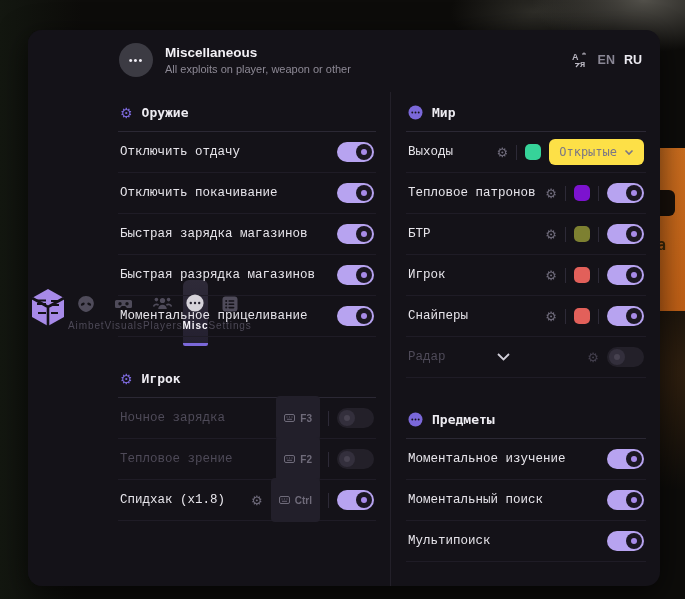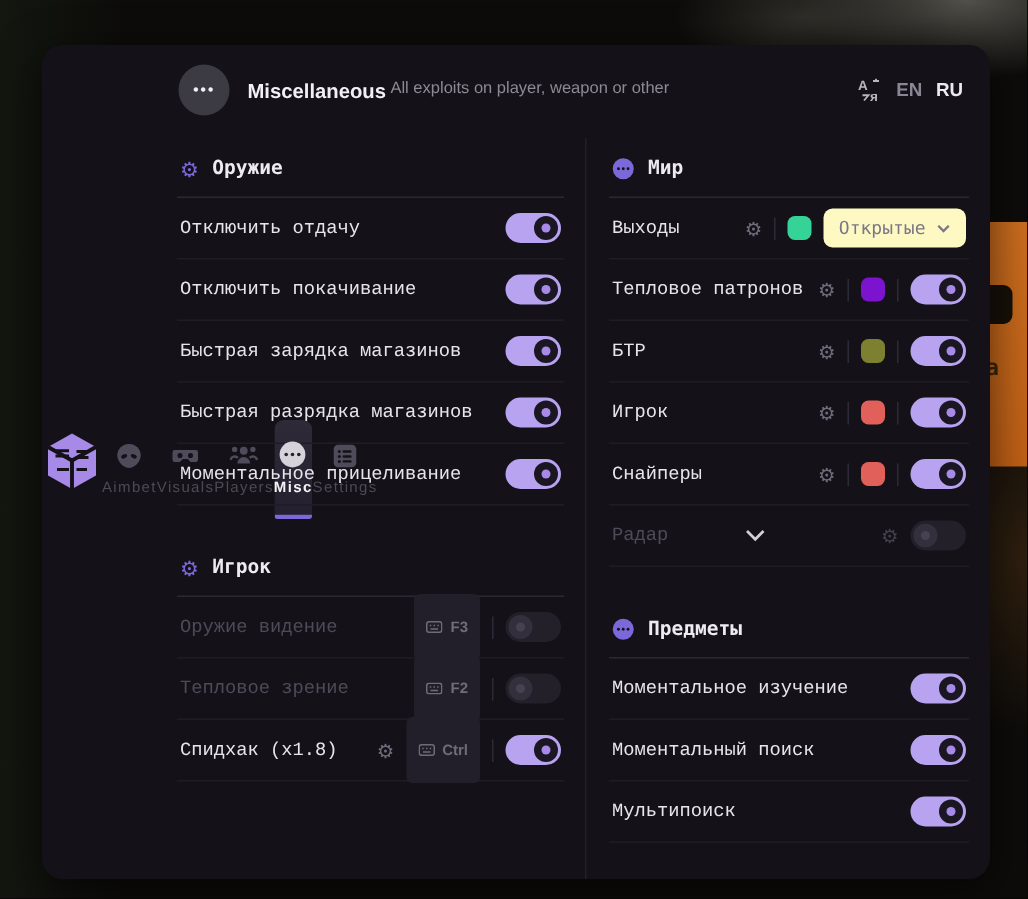--- a/index.html
+++ b/index.html
@@ -37,21 +37,21 @@
     border-bottom:3px solid #7b68d9;border-radius:6px 6px 2px 2px;height:63px;}
   .nav-item.active .nav-label{color:#f4f2f7;font-weight:bold;}
   .sidebar-bottom-dash{margin-top:auto;width:34px;height:2px;background:#2b2833;
     border-radius:2px;margin-bottom:16px;}
   
   .main{flex:1;display:flex;flex-direction:column;min-width:0;}
   .header{height:60px;display:flex;align-items:center;gap:12px;padding:0 18px 0 14px;}
   .avatar{width:34px;height:34px;border-radius:50%;background:#3c3b43;display:flex;
     align-items:center;justify-content:center;color:#f0eef4;font-size:11px;
     letter-spacing:1px;flex:0 0 34px;}
-  .titles{display:flex;flex-direction:row;gap:3px;}
+  .titles{display:flex;flex-direction:column;gap:3px;}
   .title{font-size:13.5px;font-weight:bold;color:#f2f0f5;}
   .subtitle{font-size:11px;color:#8d8995;}
   .header-right{margin-left:auto;display:flex;align-items:center;gap:9px;}
   .lang{font-size:12.5px;font-weight:bold;cursor:pointer;}
   .lang.en{color:#8a8795;}
   .lang.ru{color:#eceaf1;}
   
   .content{flex:1;display:grid;grid-template-columns:272px 1fr;column-gap:0;
     padding:2px 0 0 13px;overflow:hidden;}
   .col{min-width:0;padding-right:14px;}
@@ -78,21 +78,21 @@
   .knob{position:absolute;top:2px;left:2px;width:16px;height:16px;border-radius:50%;
     background:#413c4c;}
   .knob::after{content:"";position:absolute;left:5px;top:5px;width:6px;height:6px;
     border-radius:50%;background:#5d5769;}
   .toggle.on{background:#b7a3f0;}
   .toggle.on .knob{left:19px;background:#1b1722;}
   .toggle.on .knob::after{background:#a78ae8;}
   .row.dim .toggle{background:#232029;}
   .row.dim .knob{background:#332f3c;}
   .row.dim .knob::after{background:#474250;}
-  .dropdown{height:26px;background:#fef9c3;border-radius:6px;padding:0 10px;display:flex;
+  .dropdown{height:26px;background:#fde047;border-radius:6px;padding:0 10px;display:flex;
     align-items:center;gap:7px;cursor:pointer;}
   .dropdown span{font-family:"DejaVu Sans Mono",monospace;font-size:12px;color:#7b7785;}
   .kbd{height:20px;background:#221f2a;border-radius:4px;padding:12px 8px;display:flex;
     align-items:center;gap:5px;cursor:pointer;}
   .kbd span{font-size:10px;font-weight:bold;color:#6f6b7a;}
   .expander{margin-left:50px;cursor:pointer;display:flex;align-items:center;}
 </style>
 </head>
 <body>
 
@@ -239,21 +239,21 @@
                 </div>
             </div>
           </div>
 
           <div class="sec">
             <div class="sec-head">
               <span class="gear">⚙</span>
               <span class="sec-title">Игрок</span>
             </div>
             <div class="row dim">
-              <span class="lbl">Оружие видение</span>
+              <span class="lbl">Ночное зарядка</span>
               <div class="controls">
                 <div class="kbd">
                   <svg width="11" height="8" viewBox="0 0 11 8">
                       <rect x=".5" y=".5" width="10" height="7" rx="1.5" fill="none" stroke="#6f6b7a"></rect>
                       <path d="M2.5 3 h1 M5 3 h1 M7.5 3 h1 M3 5.3 h5" stroke="#6f6b7a" stroke-width=".9"></path>
                     </svg>
                   <span>F3</span>
                 </div>
                 <div class="vsep"></div>
                 <div class="toggle">

